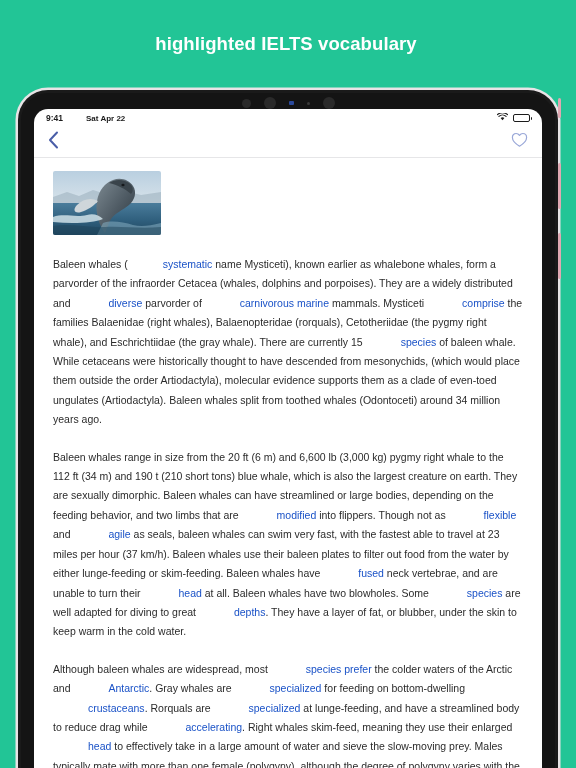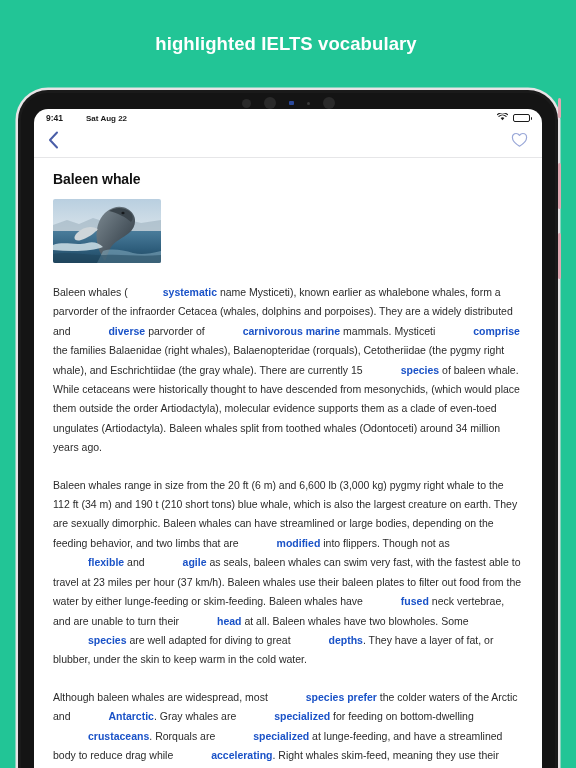--- a/index.html
+++ b/index.html
@@ -172,21 +172,21 @@
   }
   p.para {
     font-size: 10.5px;
     line-height: 19.4px;
     color: #2b2b2b;
     margin-bottom: 18px;
     text-align: left;
   }
   p.para b, .hl {
     color: #1a52c7;
-    font-weight: bold;
+    font-weight: normal;
     padding-left: 35px;
   }
 </style>
 </head>
 <body>
 
 <div class="banner">
   <div class="banner-title">highlighted IELTS vocabulary</div>
 </div>
 
@@ -203,21 +203,21 @@
       <span class="cam c3"></span>
       <span class="cam c4"></span>
       <span class="cam c5"></span>
     </div>
 
     <div class="screen">
 
       <div class="statusbar">
         <div class="sb-left">
           <span class="sb-time">9:41</span>
-          <span class="sb-date">Sat Aug 22</span>
+          <span class="sb-date">Sat Apr 22</span>
         </div>
         <div class="sb-spacer"></div>
         <div class="sb-right">
           <span class="wifi-icon">
             <svg width="11" height="8" viewBox="0 0 11 8">
               <path d="M5.5 7.2 L3.6 5.1 A2.8 2.8 0 0 1 7.4 5.1 Z" fill="#1b1b1b"></path>
               <path d="M1.9 3.4 A5.2 5.2 0 0 1 9.1 3.4" stroke="#1b1b1b" stroke-width="1.1" fill="none" stroke-linecap="round"></path>
               <path d="M0.4 1.7 A7.5 7.5 0 0 1 10.6 1.7" stroke="#1b1b1b" stroke-width="1.1" fill="none" stroke-linecap="round"></path>
             </svg>
           </span>
@@ -234,21 +234,20 @@
           </svg>
         </span>
         <span class="heart-btn">
           <svg width="17" height="16" viewBox="0 0 17 16">
             <path d="M8.5 14.2 C8.5 14.2 1.4 9.9 1.4 5.5 C1.4 3.1 3.1 1.5 5.2 1.5 C6.8 1.5 7.9 2.5 8.5 3.4 C9.1 2.5 10.2 1.5 11.8 1.5 C13.9 1.5 15.6 3.1 15.6 5.5 C15.6 9.9 8.5 14.2 8.5 14.2 Z" stroke="#9aa8d8" stroke-width="1.2" fill="none" stroke-linejoin="round"></path>
           </svg>
         </span>
       </div>
 
       <div class="content">
-        <div class="article-title">Baleen whale</div>
 
         <span class="thumb">
           <svg width="108" height="64" viewBox="0 0 108 64" preserveAspectRatio="none">
             <defs>
               <linearGradient id="sky" x1="0" y1="0" x2="0" y2="1">
                 <stop offset="0%" stop-color="#b9cfe0"></stop>
                 <stop offset="100%" stop-color="#d8e3ea"></stop>
               </linearGradient>
               <linearGradient id="sea" x1="0" y1="0" x2="0" y2="1">
                 <stop offset="0%" stop-color="#4a7c9b"></stop>

